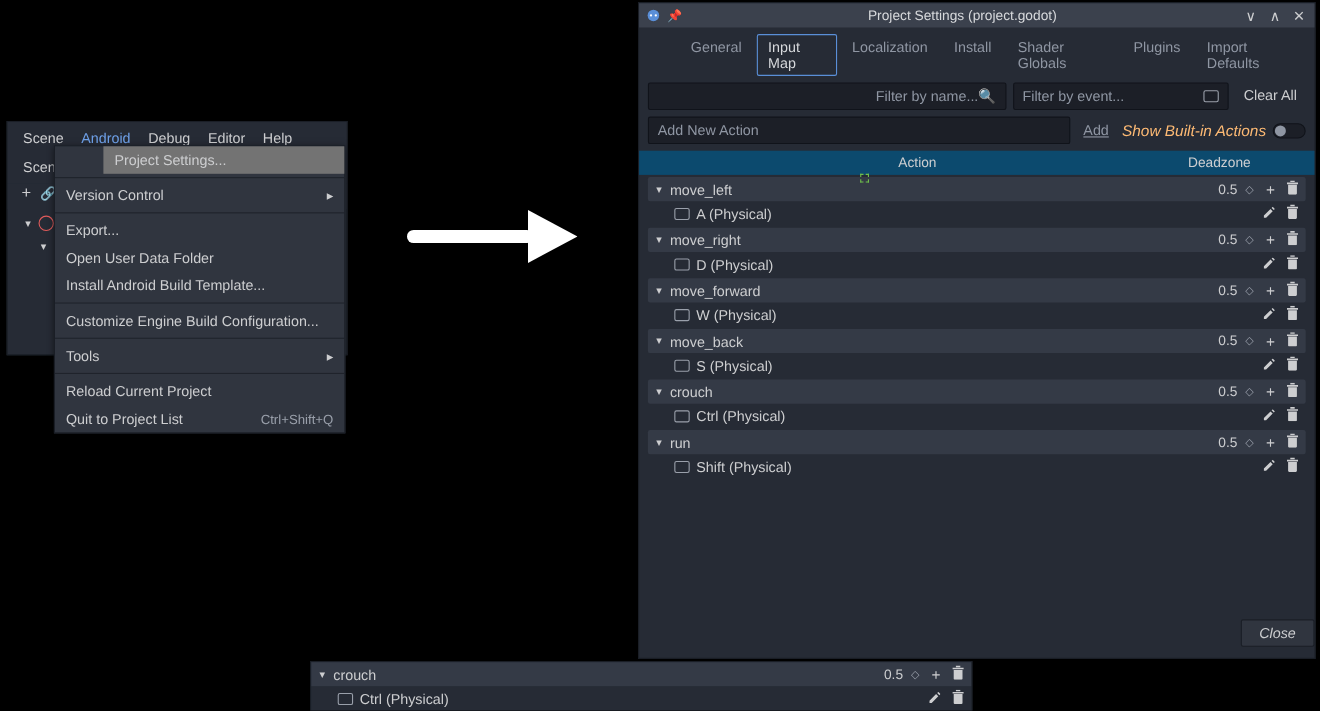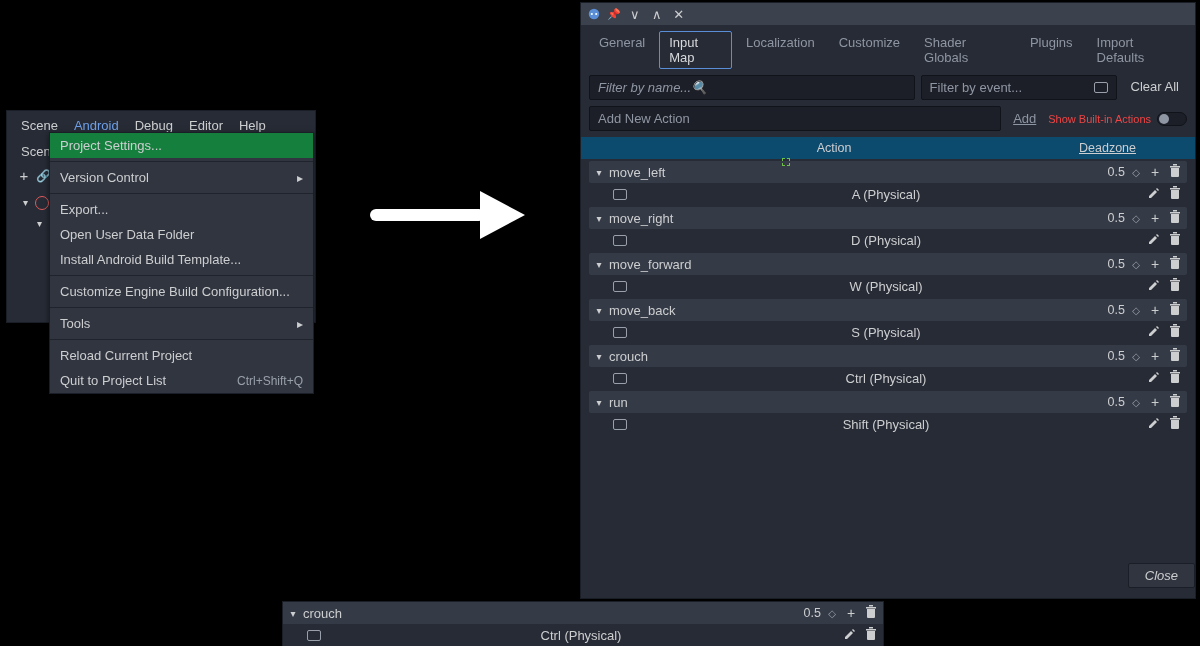--- a/index.html
+++ b/index.html
@@ -33,21 +33,21 @@
   
   .dropdown {
     position:absolute; left:49px; top:132px; width:265px;
     background:#30353f; border:1px solid #1a1e26;
     box-shadow:0 2px 6px rgba(0,0,0,.5);
   }
   .dd-item {
     display:flex; justify-content:space-between; align-items:center;
     padding:5px 10px; cursor:pointer; color:#cdced0;
   }
-  .dd-item.highlight { background:#15803d; }
+  .dd-item.highlight { background:#737373;margin-left:44px; }
   .dd-item .arrow { color:#cdced0; font-size:12px; }
   .dd-sep { height:1px; background:#1f232b; margin:3px 0; }
   .dd-shortcut { color:#9aa0ab; font-size:12px; }
 
   
   .arrow-right { position:absolute; left:370px; top:189px; width:155px; height:50px; }
   .arrow-right svg { width:100%; height:100%; }
   
   .arrow-down { position:absolute; left:675px; top:515px; width:50px; height:80px; }
   .arrow-down svg { width:100%; height:100%; }
@@ -60,52 +60,52 @@
   }
   .titlebar {
     display:flex; align-items:center; height:22px;
     background:#3b414d; padding:0 6px; gap:6px;
   }
   .godot-logo { width:14px; height:14px; color:#5a8fd8; display:flex; align-items:center; }
   .pin-icon { color:#cdced0; font-size:11px; }
   .title { flex:1; text-align:center; color:#d7d9dc; font-size:12.5px; }
   .winbtn { width:16px; text-align:center; color:#cdced0; font-size:13px; cursor:pointer; }
 
-  .tabs { display:flex; gap:4px; padding:6px 8px 0 8px; }
+  .tabs { display:flex; gap:4px; padding:6px 8px 0 8px;margin-left:29px; }
   .tab { padding:4px 10px; color:#8f96a3; cursor:pointer; }
   .tab.active { border:1px solid #5a8fd8; color:#d7d9dc; border-radius:2px; padding:3px 9px; }
 
   .filter-row { display:flex; gap:6px; padding:6px 8px; }
   .filter-input, .event-input, .newaction-input {
     background:#1c1f27; border:1px solid #10131a; color:#8f96a3;
     padding:4px 8px; border-radius:2px; font-size:13px;
   }
-  .filter-input { flex:1; display:flex; align-items:center; justify-content:flex-start;font-style:italic; }
+  .filter-input { flex:1; display:flex; align-items:center; justify-content:flex-end; }
   .event-input { width:196px; display:flex; align-items:center; justify-content:space-between; }
   .clear-btn { padding:4px 8px; cursor:pointer; }
 
   .newaction-row { display:flex; gap:6px; padding:0 8px 6px 8px; align-items:center; }
   .newaction-input { flex:1; }
   .add-btn { color:#8f96a3; padding:4px 6px;text-decoration:underline; }
-  .builtin-label { color:#ef4444; font-size:11px; }
+  .builtin-label { color:#fdba74; font-size:14px;font-style:italic; }
   .toggle {
     width:30px; height:14px; background:#1c1f27; border-radius:7px;
     position:relative; border:1px solid #10131a;
   }
   .toggle::after {
     content:""; position:absolute; left:1px; top:1px;
     width:10px; height:10px; border-radius:50%; background:#8f96a3;
   }
 
   .header-row {
     display:flex; background:#0c4a6e; padding:4px 8px;
     color:#cdced0; font-size:12.5px;
   }
   .header-action { flex:1; text-align:center; }
-  .header-dz { width:60px; padding-right:2px;text-decoration:underline; }
+  .header-dz { width:60px; text-align:right; padding-right:2px; }
 
   .actions { padding:0 8px; }
   .action-row {
     display:flex; align-items:center; height:22px;
     background:#343a46; margin-top:2px; border-radius:2px;
     padding:0 4px; gap:4px;
   }
   .action-caret { width:12px; font-size:10px; text-align:center; }
   .action-name { flex:1; }
   .dz-val { width:34px; text-align:right; color:#cdced0; font-size:12.5px; }
@@ -113,21 +113,21 @@
   .row-btn { width:16px; text-align:center; color:#cdced0; cursor:pointer; font-size:14px; }
 
   .event-row {
     display:flex; align-items:center; height:22px;
     padding:0 4px 0 24px; gap:6px;
   }
   .keyicon {
     width:14px; height:11px; border:1px solid #9aa0ab; border-radius:2px;
     display:inline-block;
   }
-  .event-label { flex:1; color:#cdced0;text-align:center; }
+  .event-label { flex:1; color:#cdced0; }
   .evt-btn { width:16px; text-align:center; color:#cdced0; cursor:pointer; font-size:13px; }
 
   .actions-pad { height:120px; }
   .close-row { text-align:right; padding:8px 0 10px 0;font-style:italic; }
   .close-btn {
     display:inline-block; background:#30353f; border:1px solid #1a1e26;
     padding:4px 16px; border-radius:2px; cursor:pointer;
   }
 
   
@@ -249,30 +249,31 @@
 <div class="settings">
   <div class="titlebar">
     <span class="godot-logo">
       <svg viewBox="0 0 16 16" width="14" height="14">
           <circle cx="8" cy="8" r="6" fill="#5a8fd8"></circle>
           <circle cx="5.5" cy="8" r="1.2" fill="#fff"></circle>
           <circle cx="10.5" cy="8" r="1.2" fill="#fff"></circle>
         </svg>
     </span>
     <span class="pin-icon">📌</span>
+    <span class="title">Project Settings (project.godot)</span>
     <span class="winbtn">∨</span>
     <span class="winbtn">∧</span>
     <span class="winbtn">✕</span>
   </div>
 
   <div class="tabs">
     <div class="tab">General</div>
     <div class="tab active">Input Map</div>
     <div class="tab">Localization</div>
-    <div class="tab">Customize</div>
+    <div class="tab">Install</div>
     <div class="tab">Shader Globals</div>
     <div class="tab">Plugins</div>
     <div class="tab">Import Defaults</div>
   </div>
 
   <div class="filter-row">
     <div class="filter-input">
       <span>Filter by name...</span>
       <span class="search-glyph">🔍</span>
     </div>

